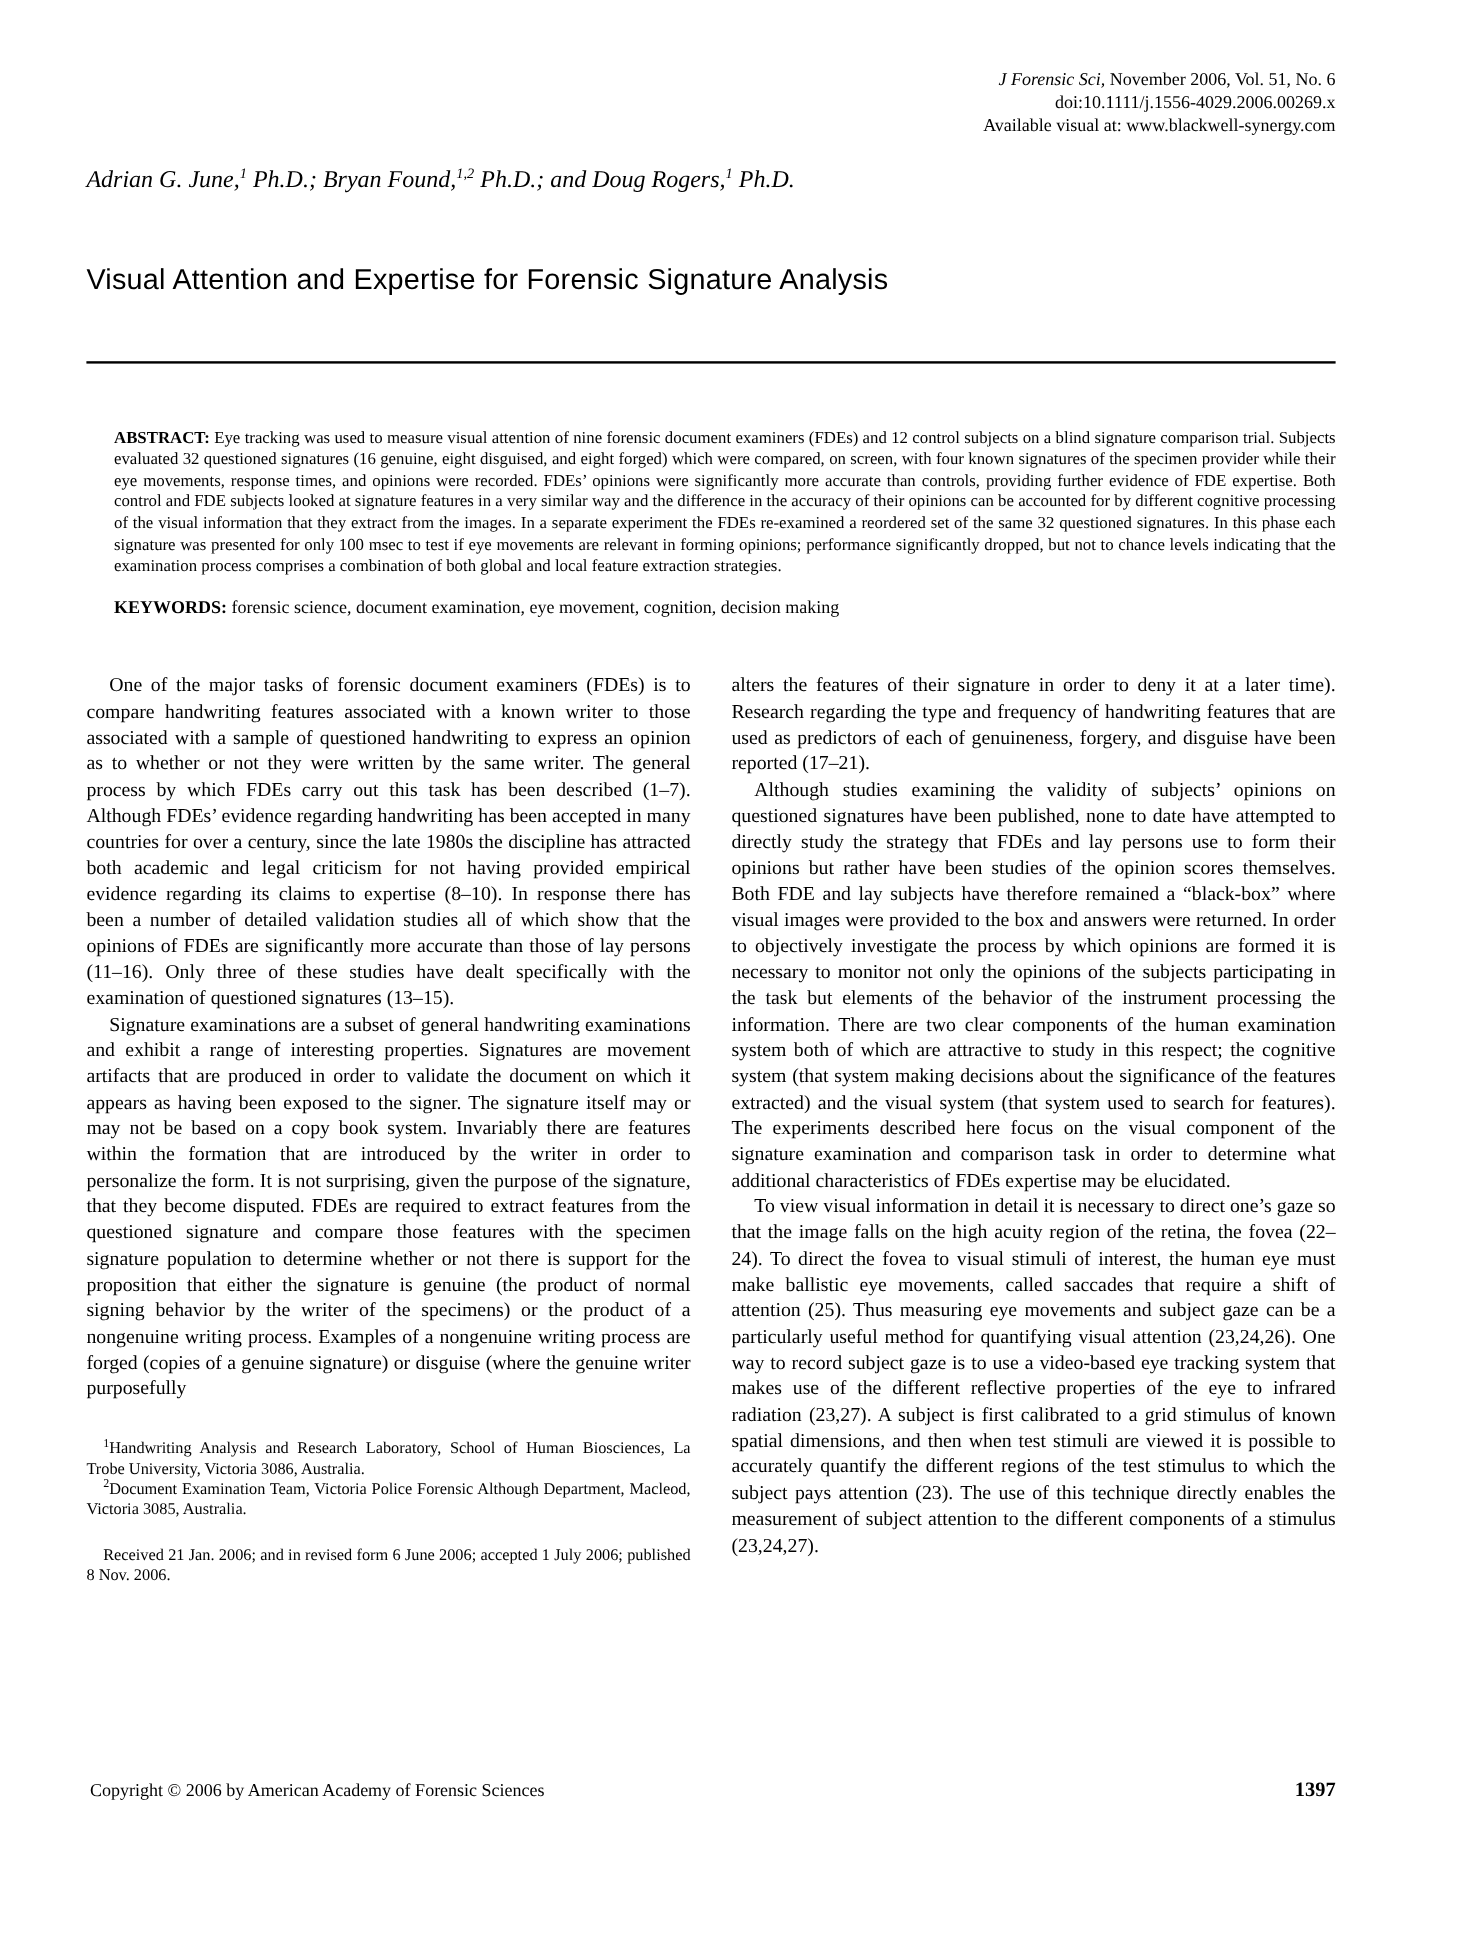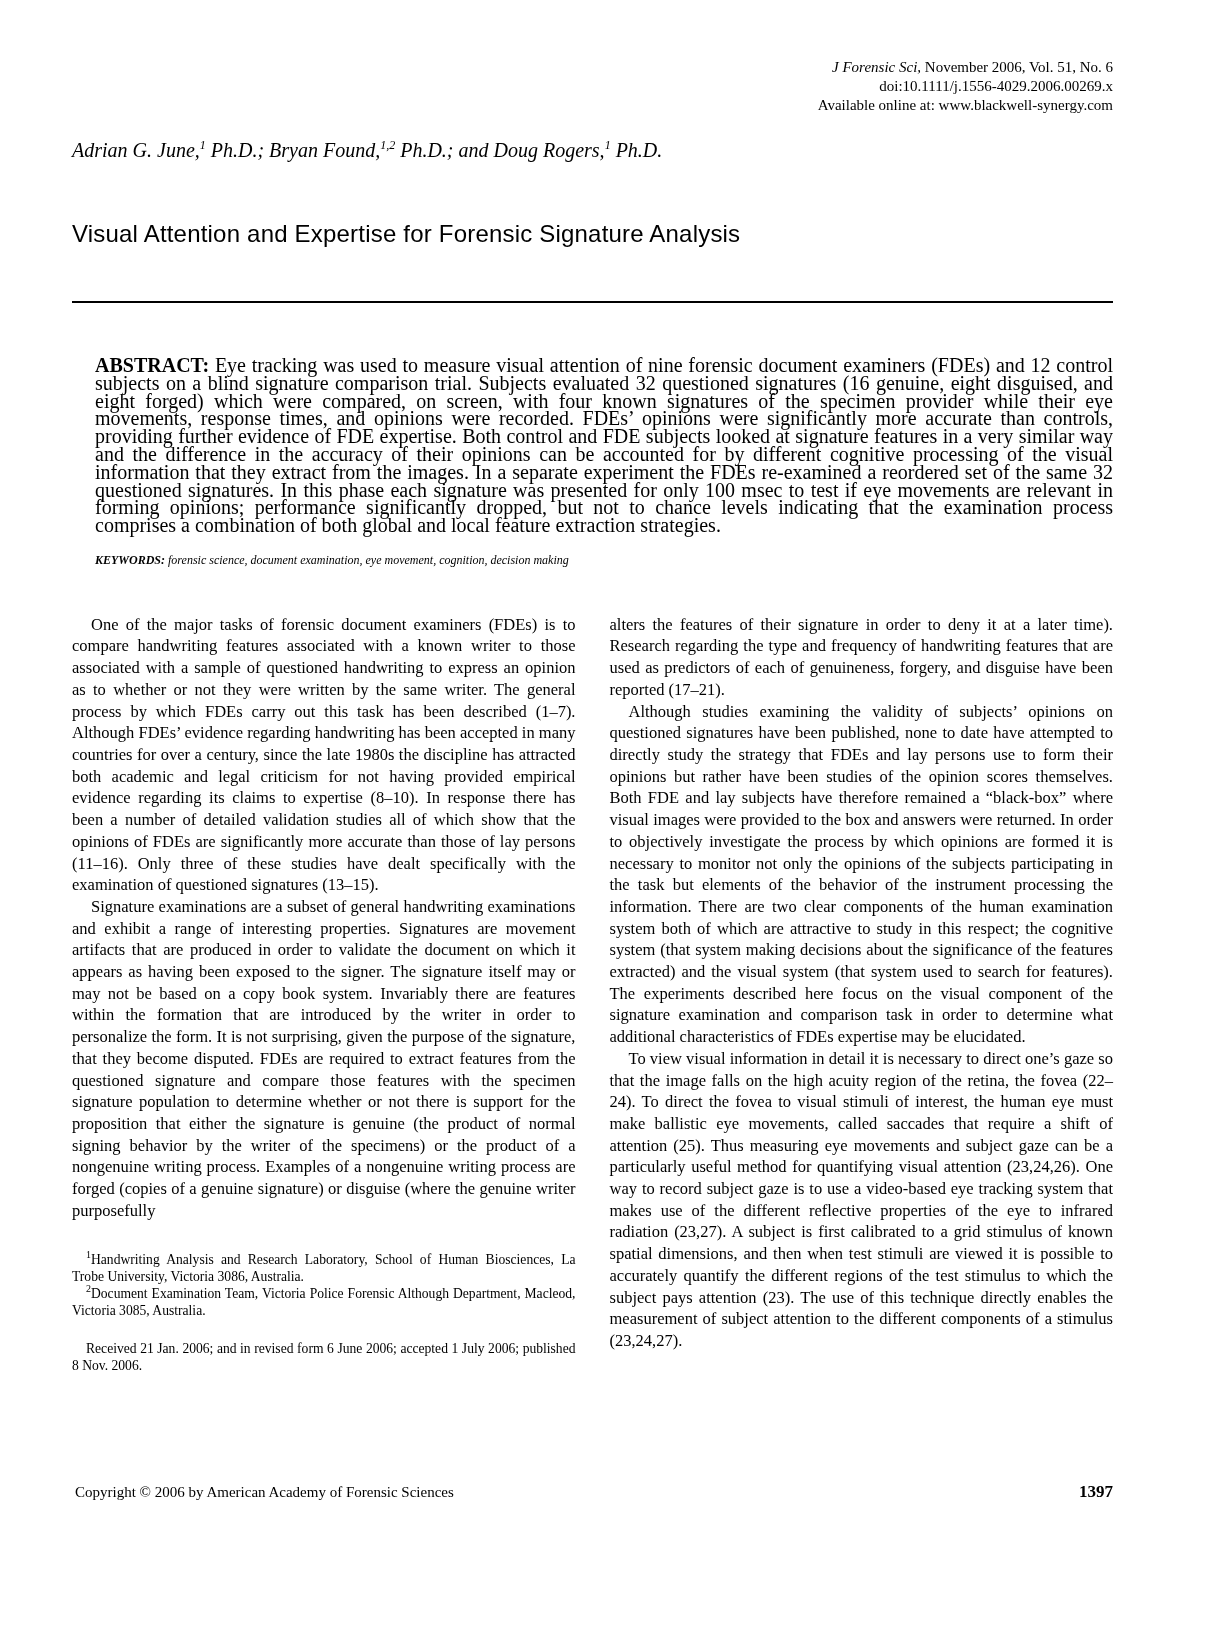--- a/index.html
+++ b/index.html
@@ -35,30 +35,29 @@
     letter-spacing: 0.2px;
     max-width: 760px;
   }
   .rule {
     margin-top: 46px;
     height: 2px;
     background: #000000;
   }
   .abstract {
     margin: 54px 0 12px 23px;
-    font-size: 20px;
+    font-size: 14px;
     line-height: 17.8px;
     text-align: justify;
   }
   .abstract .label, .keywords .label { font-weight: bold; }
   .keywords {
     margin: 17px 0 16px 23px;
-    font-size: 12px;
+    font-size: 15px;
     line-height: 17.8px;
-    font-style: italic;
   }
   .columns {
     margin-top: 44px;
     display: flex;
     gap: 34px;
   }
   .col {
     flex: 1;
     min-width: 0;
     font-size: 16.5px;
@@ -91,21 +90,21 @@
   }
 </style>
 </head>
 <body>
 
 <div class="page">
 
   <div class="header-meta">
     <div><span class="it">J Forensic Sci,</span><span> November 2006, Vol. 51, No. 6</span></div>
     <div>doi:10.1111/j.1556-4029.2006.00269.x</div>
-    <div>Available online at: www.blackwell-synergy.com</div>
+    <div>Available visual at: www.blackwell-synergy.com</div>
   </div>
 
   <div class="byline"><span>Adrian G. June,</span><sup>1</sup><span> Ph.D.; Bryan Found,</span><sup>1,2</sup><span> Ph.D.; and Doug Rogers,</span><sup>1</sup><span> Ph.D.</span></div>
 
   <h1 class="paper-title">Visual Attention and Expertise for Forensic Signature Analysis</h1>
 
   <div class="rule"></div>
 
   <div class="abstract">
     <span class="label">ABSTRACT:</span>

